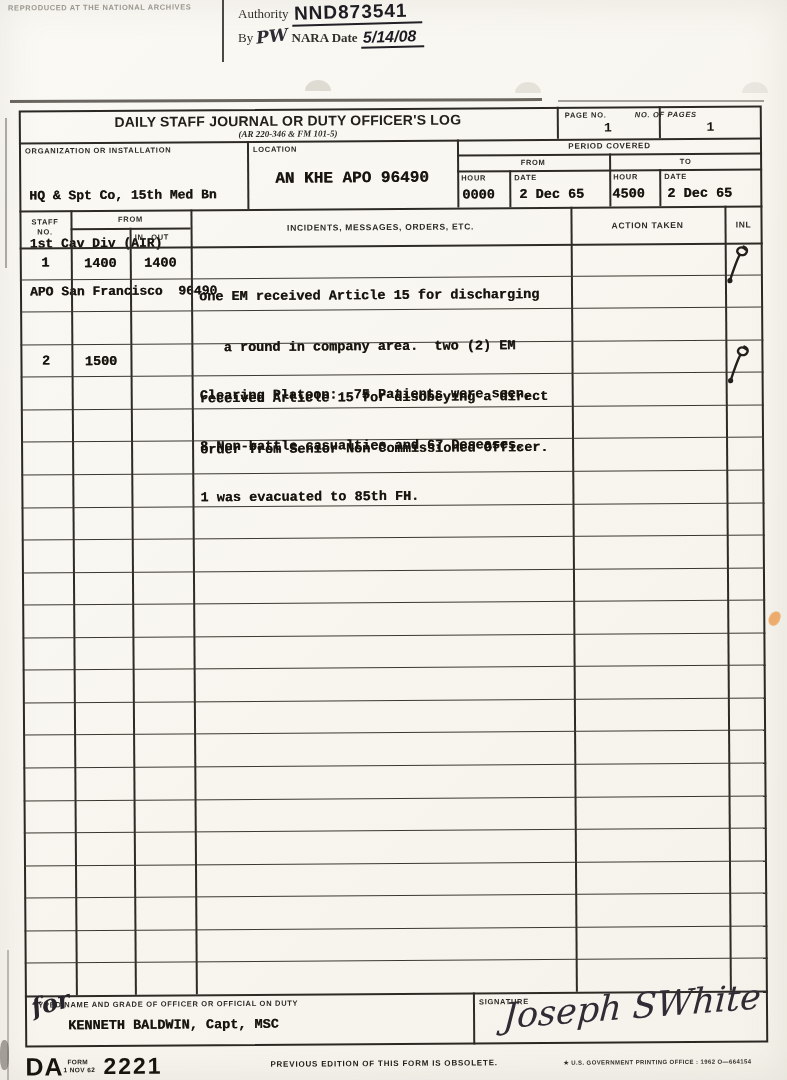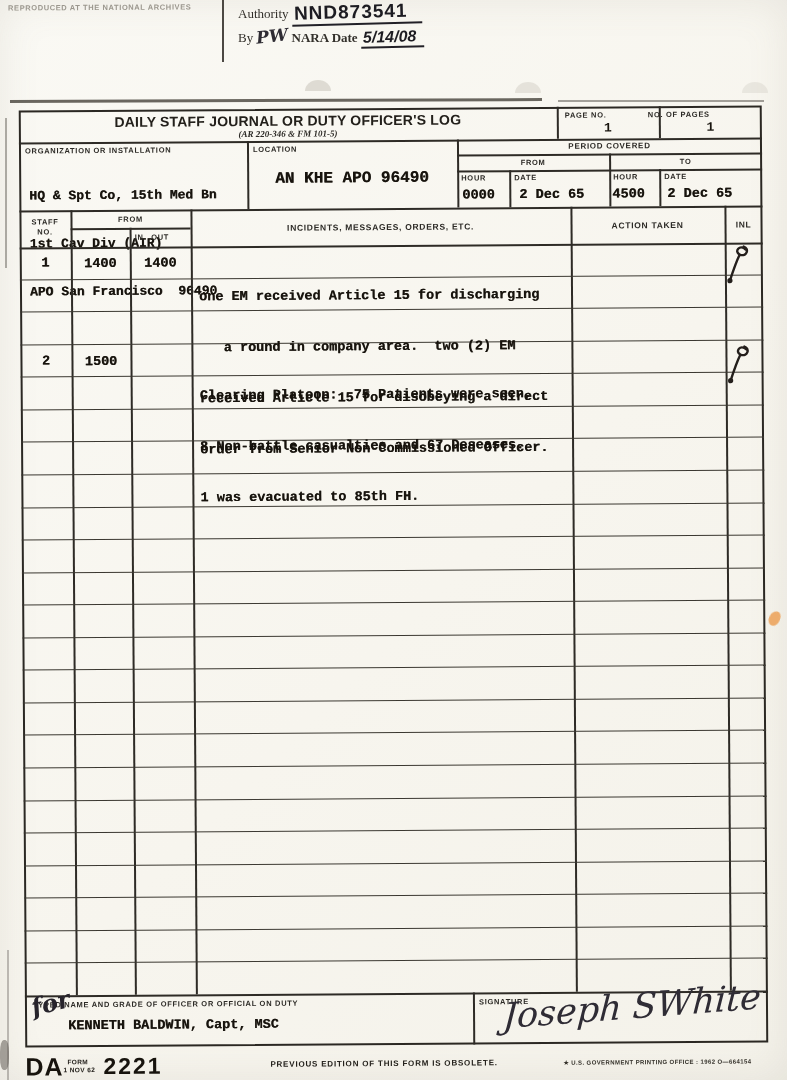--- a/index.html
+++ b/index.html
@@ -129,21 +129,21 @@
     <div class="sheet-border"></div>
 
     <div class="line-h" style="left:0;top:32px;width:743px;height:2px;"></div>
     <div class="line-v" style="left:538px;top:0;height:32px;"></div>
     <div class="line-v" style="left:640px;top:0;height:32px;"></div>
 
     <div class="form-title">DAILY STAFF JOURNAL OR DUTY OFFICER'S LOG</div>
     <div class="form-subtitle">(AR 220-346 &amp; FM 101-5)</div>
     <div class="lbl" style="left:546px;top:4px;">PAGE NO.</div>
     <div class="page-val" style="left:538px;top:14px;width:102px;">1</div>
-    <div class="lbl" style="left:629px;top:4px;">NO. OF PAGES</div>
+    <div class="lbl" style="left:616px;top:4px;font-style:italic;">NO. OF PAGES</div>
     <div class="page-val" style="left:640px;top:14px;width:103px;">1</div>
 
     <div class="line-h" style="left:0;top:100px;width:743px;height:2px;"></div>
     <div class="line-v" style="left:228px;top:32px;height:68px;"></div>
     <div class="line-v" style="left:438px;top:32px;height:68px;"></div>
 
     <div class="lbl" style="left:6px;top:36px;">ORGANIZATION OR INSTALLATION</div>
     <div class="typed" style="left:10px;top:46px;font-size:13px;line-height:16px;">
       <div>HQ &amp; Spt Co, 15th Med Bn</div>
       <div>1st Cav Div (AIR)</div>

